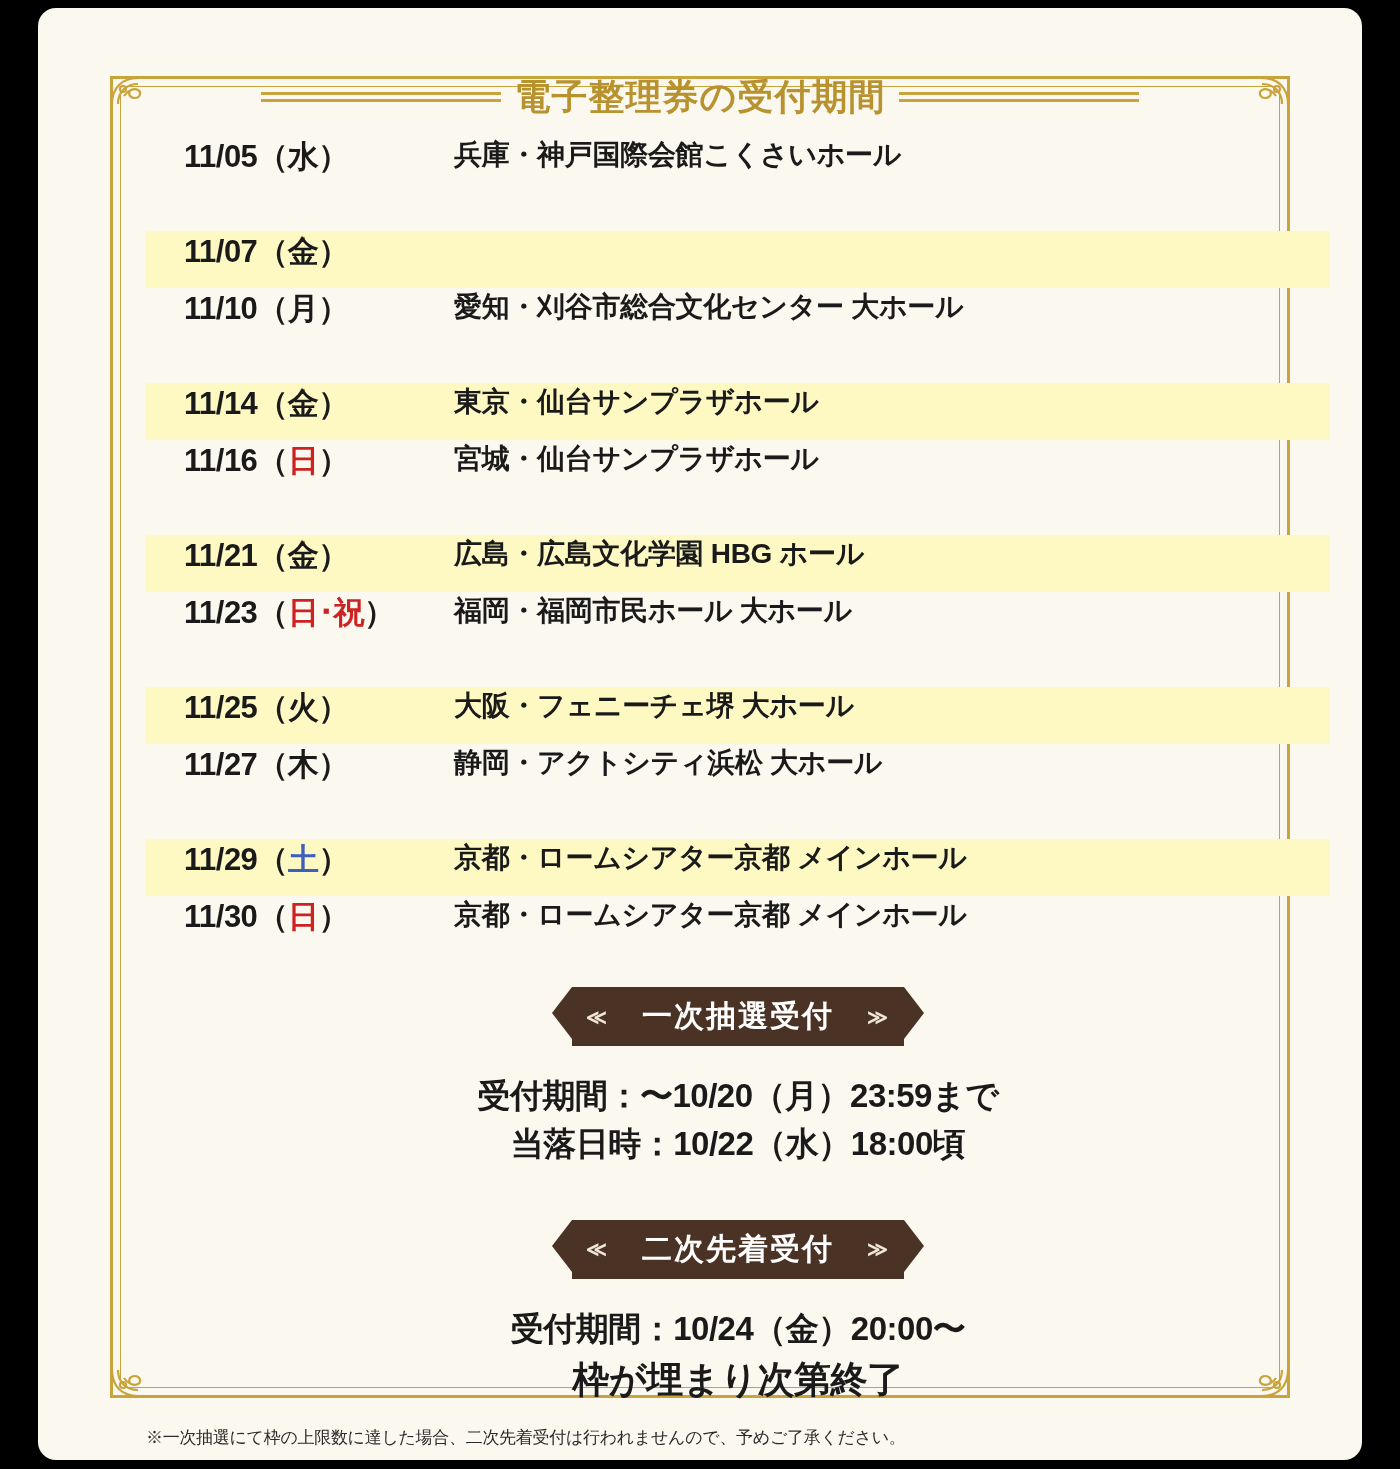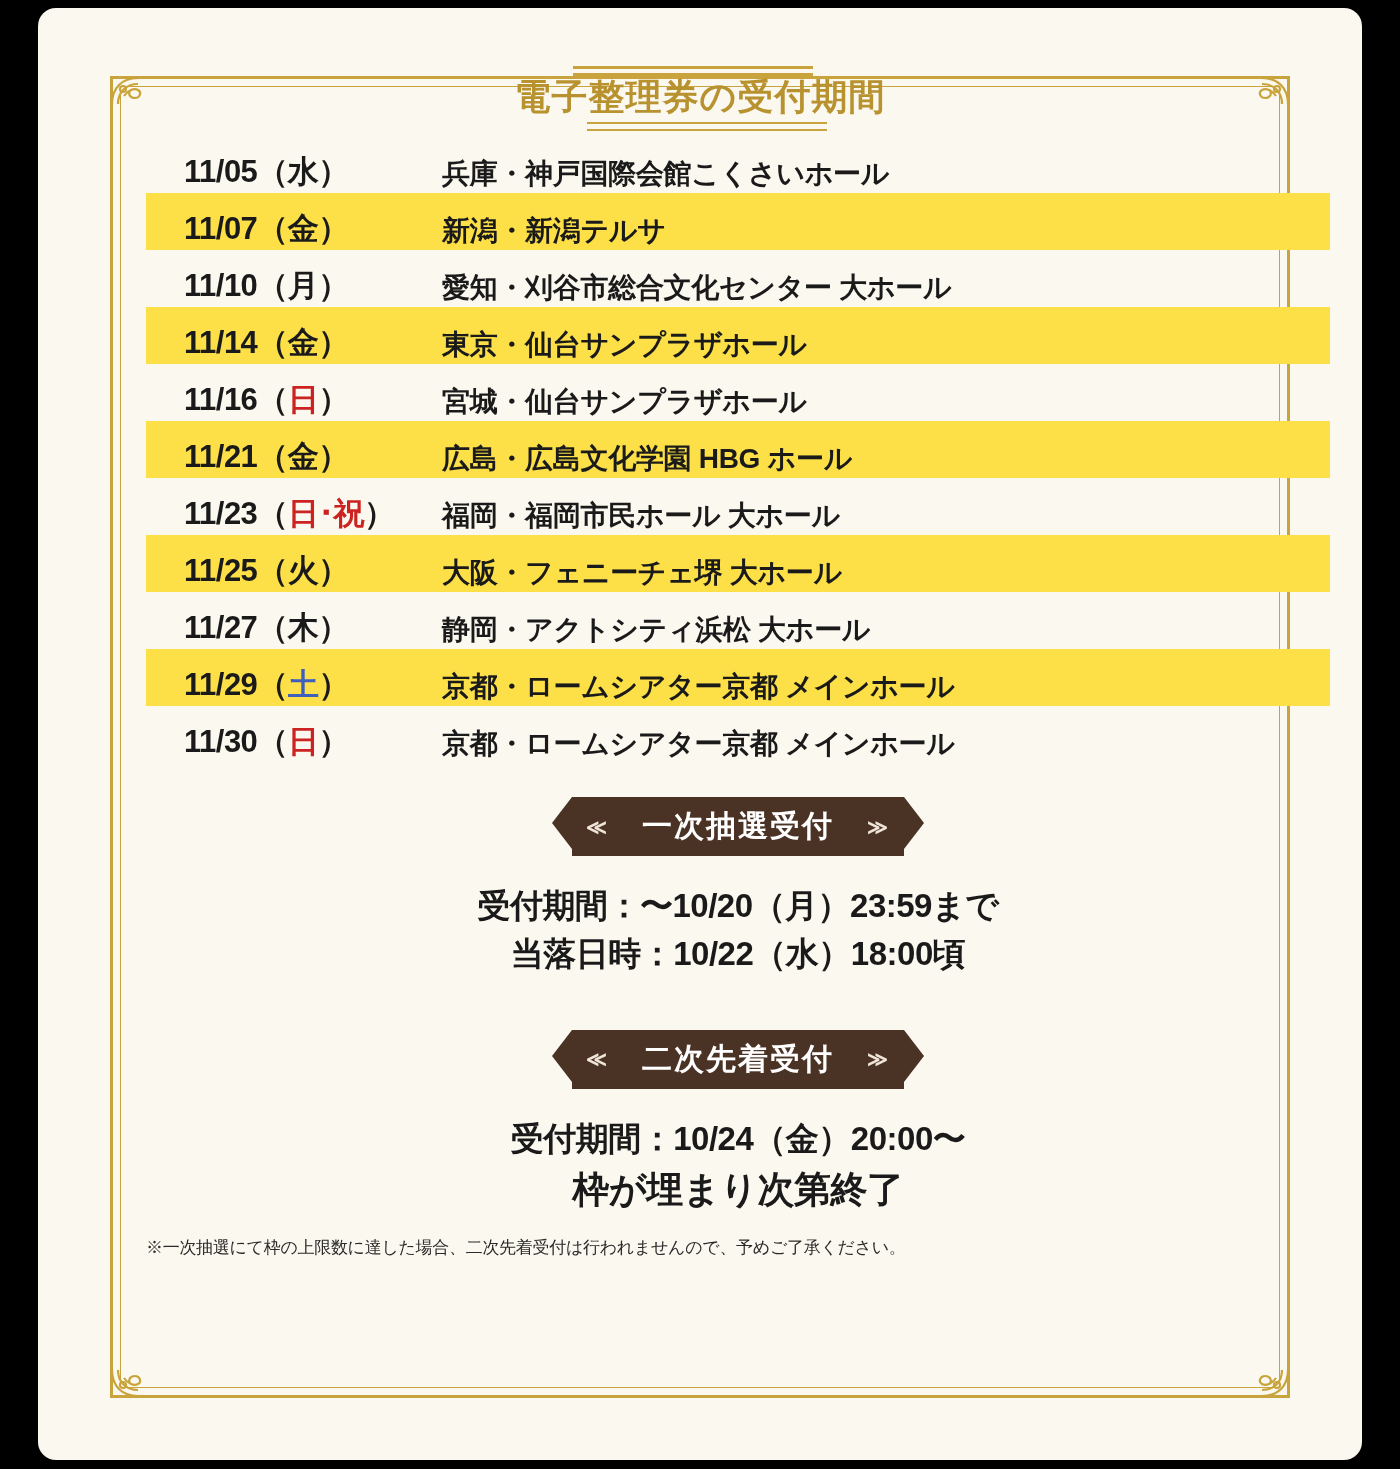--- a/index.html
+++ b/index.html
@@ -67,21 +67,20 @@
   
   .title-wrap {
     position: absolute;
     left: 0; right: 0;
     top: 58px;
     height: 62px;
     display: flex;
     align-items: center;
     justify-content: center;
     gap: 0px;
-    flex-direction: column;
   }
   .title-rule {
     height: 10px;
     width: 240px;
     position: relative;
   }
   .title-rule::before,
   .title-rule::after {
     content: "";
     position: absolute;
@@ -105,26 +104,27 @@
 
   
   .schedule {
     position: absolute;
     left: 108px;
     top: 128px;
     width: 1184px;
   }
   .row {
     display: flex;
-    align-items: flex-end;
+    align-items: flex-start;
     height: 57px;
     padding-left: 38px;
     box-sizing: border-box;
-  }
-  .row.alt { background: #fde047; }
+    gap: 12px;
+  }
+  .row.alt { background: #fef9c3; margin-top: 38px; }
   .row .date {
     font-family: "Liberation Sans", sans-serif;
     font-weight: bold;
     font-size: 31px;
     color: #1a1a1a;
     width: 258px;
     flex: none;
     white-space: nowrap;
     letter-spacing: -0.5px;
   }
@@ -259,21 +259,20 @@
 
     <div class="schedule">
 
       <div class="row">
         <div class="date">11/05（水）</div>
         <div class="venue">兵庫・神戸国際会館こくさいホール</div>
       </div>
 
       <div class="row alt">
         <div class="date">11/07（金）</div>
-        <div class="venue">新潟・新潟テルサ</div>
       </div>
 
       <div class="row">
         <div class="date">11/10（月）</div>
         <div class="venue">愛知・刈谷市総合文化センター 大ホール</div>
       </div>
 
       <div class="row alt">
         <div class="date">11/14（金）</div>
         <div class="venue">東京・仙台サンプラザホール</div>

